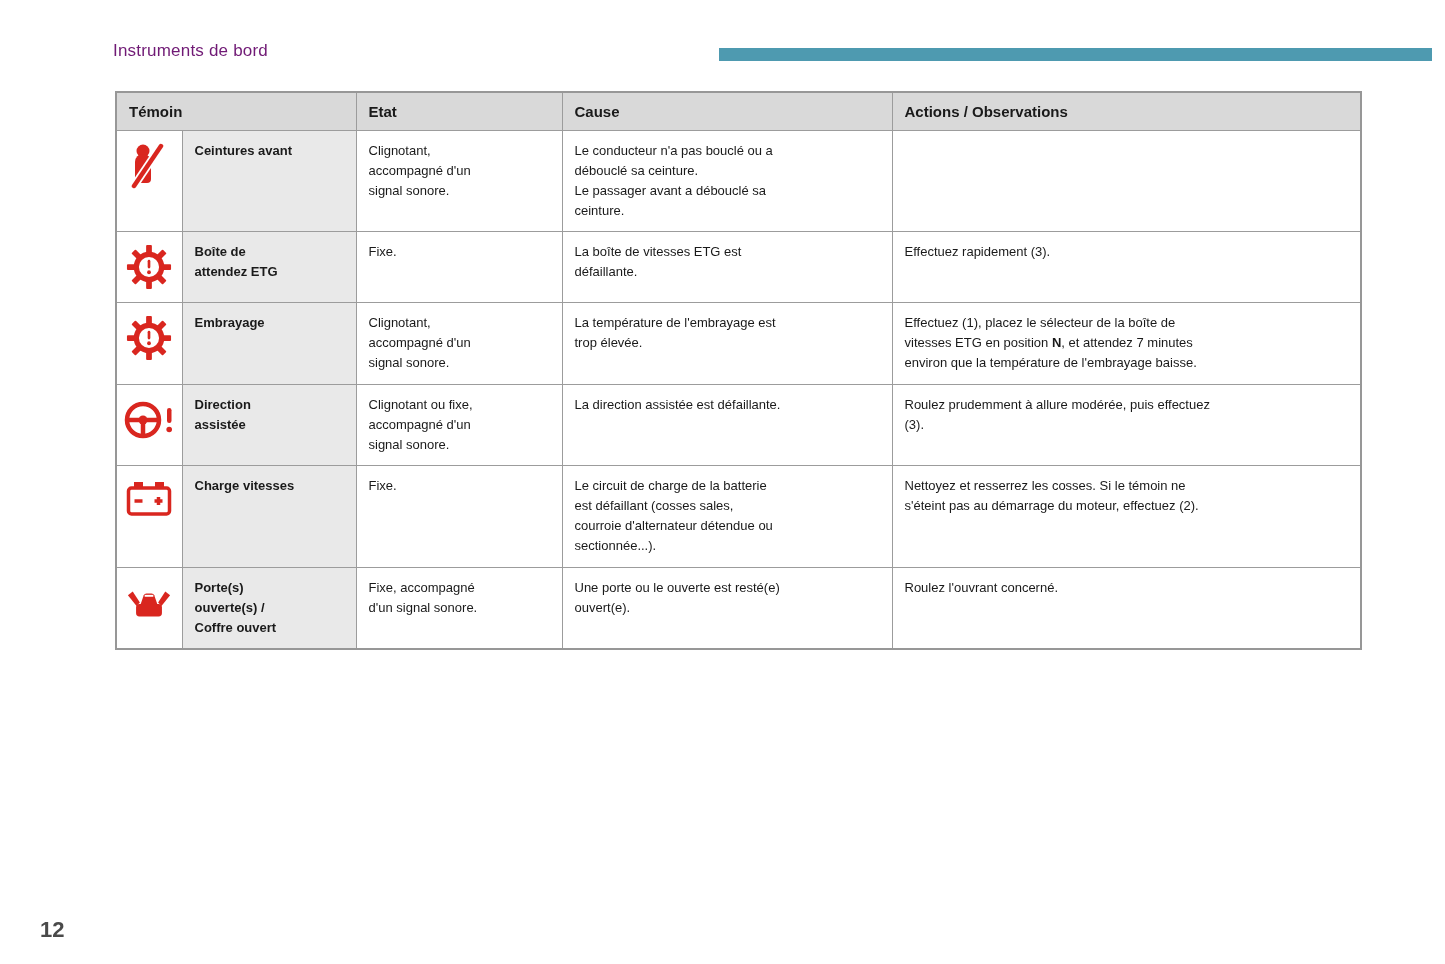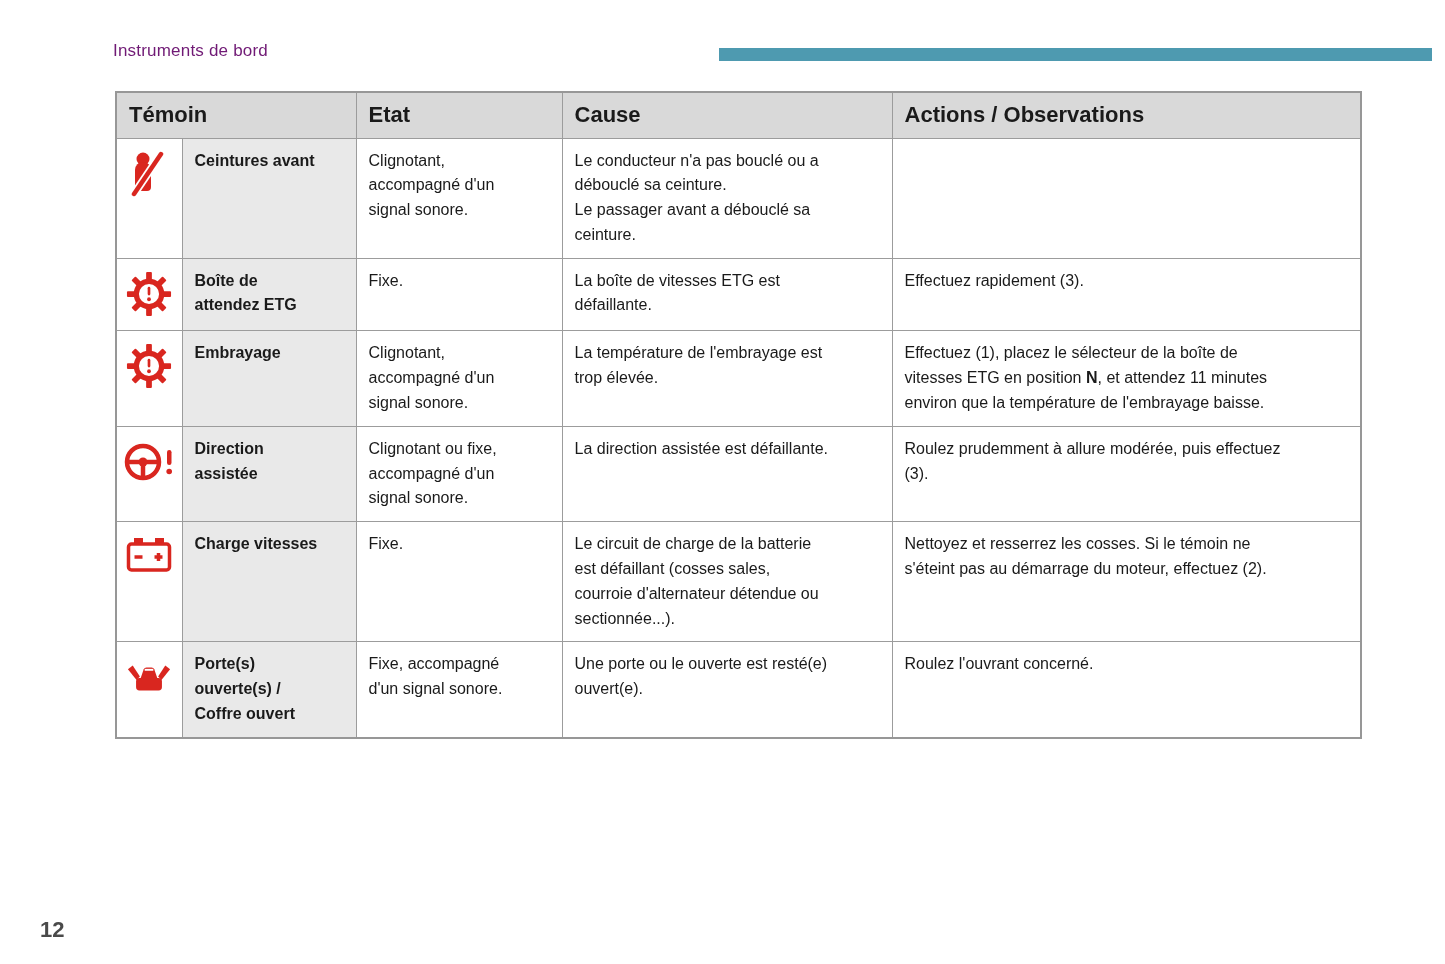--- a/index.html
+++ b/index.html
@@ -25,26 +25,26 @@
     width:1245px;
     border-collapse:collapse; table-layout:fixed;
     border:2px solid #979797;
   }
   .warn-table th, .warn-table td {
     border:1px solid #9c9c9c;
   }
   .warn-table th {
     background:#d9d9d9;
     text-align:left; vertical-align:middle;
-    font-size:22px; font-weight:bold;
-    height:46px; padding:8px 12px;
+    font-size:15px; font-weight:bold;
+    height:38px; padding:8px 12px;
   }
   .warn-table td {
     vertical-align:top;
-    font-size:16px; line-height:1.55;
+    font-size:13px; line-height:1.55;
     padding:10px 12px;
     white-space:pre-line;
     background:#ffffff;
     margin-left:40px;
   }
   td.icon-cell {
     text-align:center;
     padding:12px 4px 6px 4px;
   }
   td.name-cell {
@@ -145,21 +145,21 @@
             <rect x="22.6" y="16.5" width="2.8" height="9" rx="1.4" fill="currentColor"></rect>
             <circle cx="24" cy="29.5" r="2" fill="currentColor"></circle>
           </svg></td>
       <td class="name-cell">Embrayage</td>
       <td>Clignotant,
 accompagné d'un
 signal sonore.</td>
       <td>La température de l'embrayage est
 trop élevée.</td>
       <td><span>Effectuez (1), placez le sélecteur de la boîte de
-vitesses ETG en position </span><b>N</b><span>, et attendez 11 minutes
+vitesses ETG en position </span><b>N</b><span>, et attendez 7 minutes
 environ que la température de l'embrayage baisse.</span></td>
     </tr>
 
     <tr>
       <td class="icon-cell"><svg class="icon" width="54" height="46" viewBox="0 0 54 46">
             <circle cx="21" cy="23" r="16" fill="none" stroke="currentColor" stroke-width="4.5"></circle>
             <line x1="5.5" y1="23" x2="36.5" y2="23" stroke="currentColor" stroke-width="4.5"></line>
             <line x1="21" y1="23" x2="21" y2="38" stroke="currentColor" stroke-width="4.5"></line>
             <circle cx="21" cy="23" r="4.5" fill="currentColor"></circle>
             <rect x="45" y="11" width="4.5" height="15" rx="2.2" fill="currentColor"></rect>

